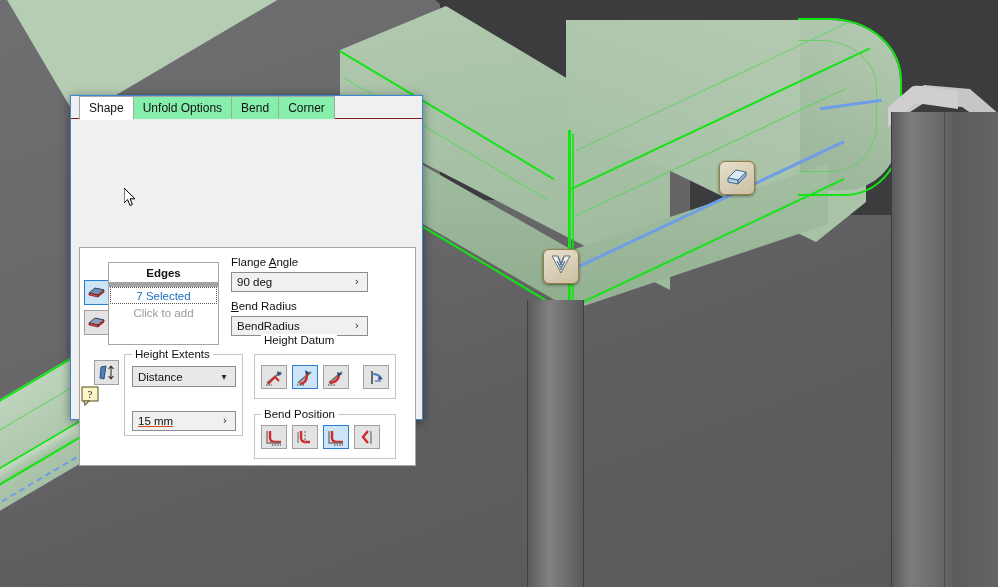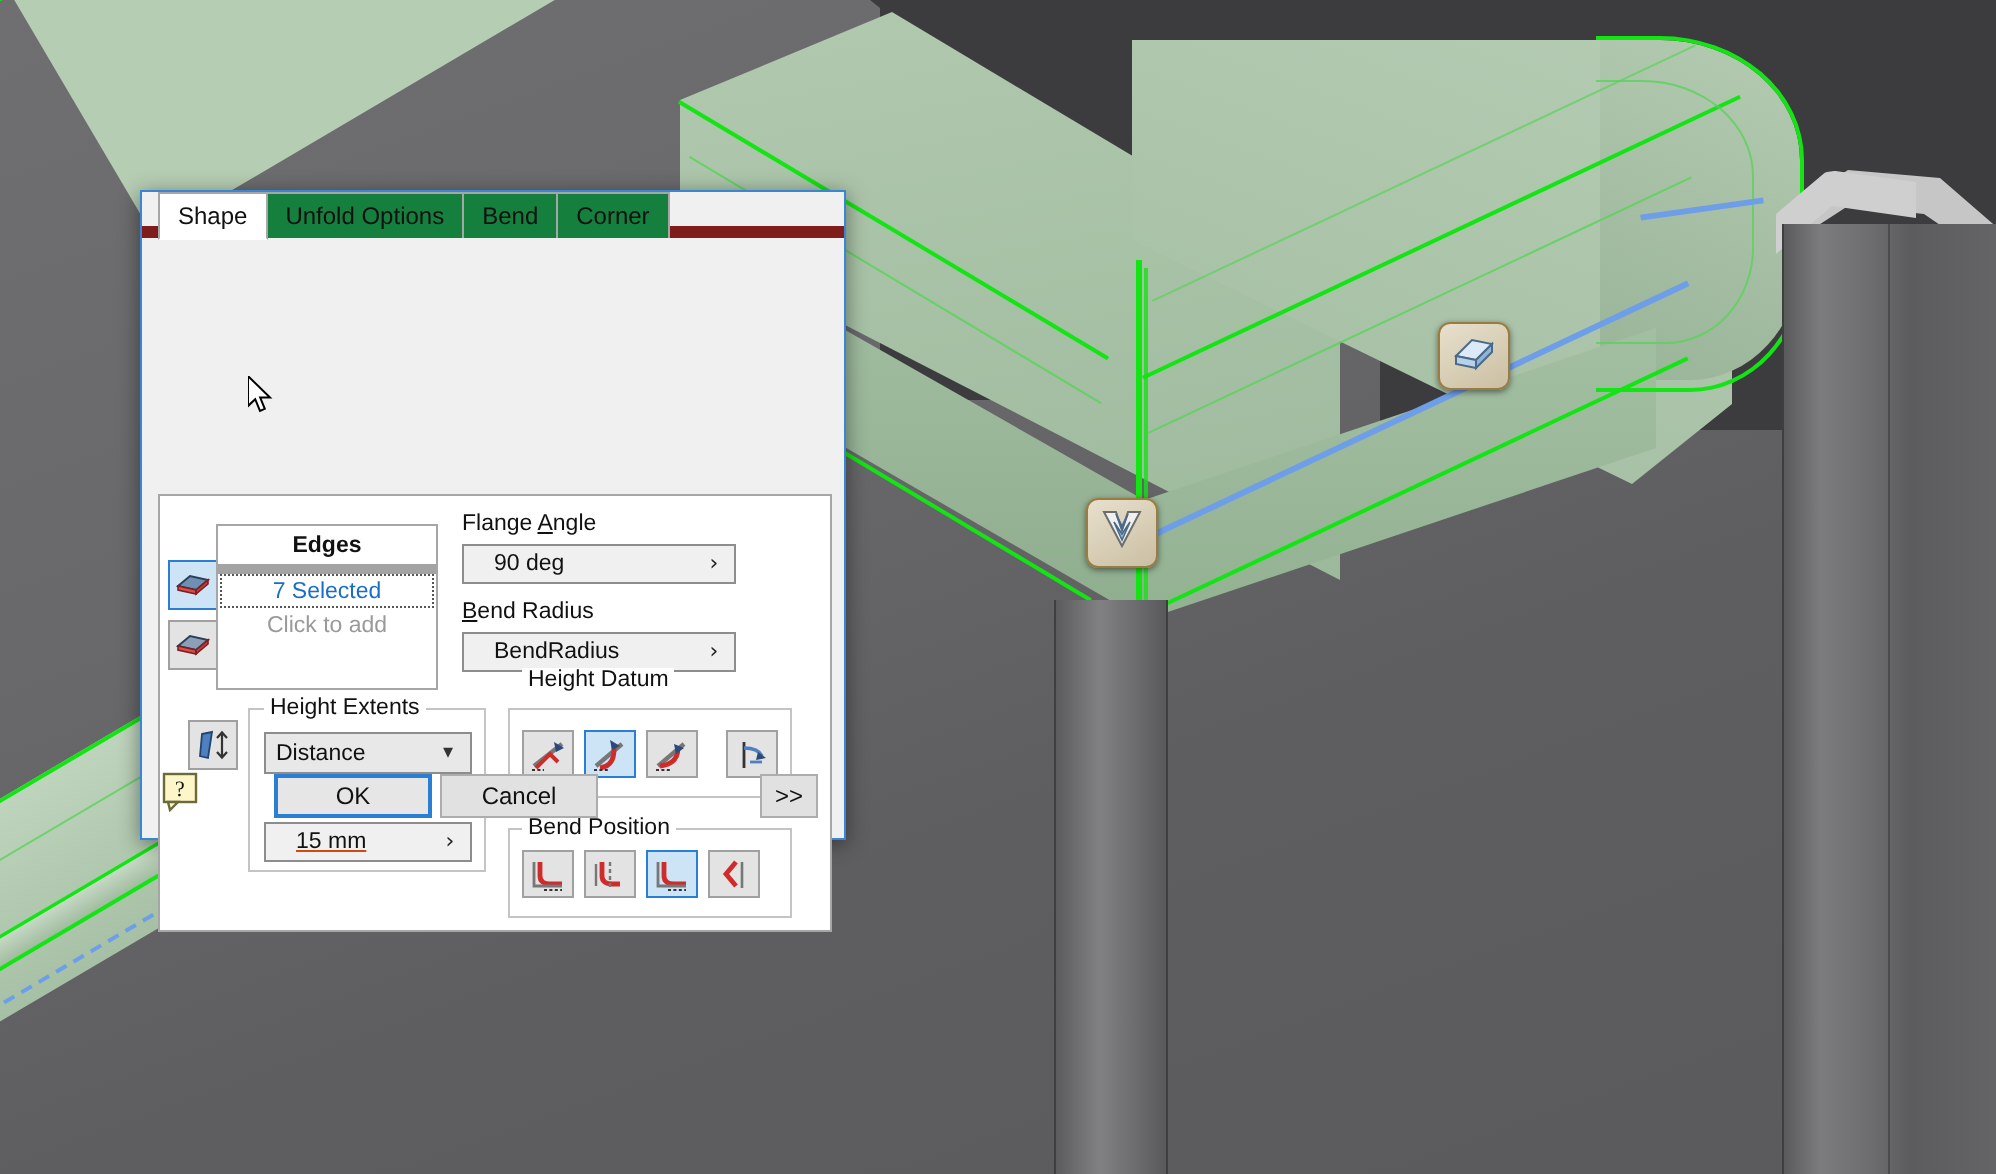--- a/index.html
+++ b/index.html
@@ -22,39 +22,39 @@
   #dialog{position:absolute;left:70px;top:95px;width:353px;height:325px;
     background:#f0f0f0;border:1px solid #3a86d6;box-sizing:border-box;
     box-shadow:0 2px 10px rgba(0,0,0,.45);}
   #titlebar{height:27px;background:#ffffff;display:flex;align-items:center;
     justify-content:space-between;padding:0 0 0 9px;}
   #title{font-size:12.5px;color:#111;white-space:nowrap;}
   #closebtn{width:42px;height:26px;display:flex;align-items:center;justify-content:center;
     font-size:15px;color:#111;cursor:pointer;font-family:"DejaVu Sans",sans-serif;}
 
   #tabstrip{display:flex;height:23px;padding-left:8px;background:#f0f0f0;
-    border-bottom:6px solid #7f1d1d;box-sizing:border-box;}
+    border-bottom:1px solid #7f1d1d;box-sizing:border-box;}
   .tab{font-size:12px;color:#111;padding:3px 9px 0 9px;line-height:17px;
-    border:1px solid #a6a6a6;border-bottom:none;background:#15803d;
+    border:1px solid #a6a6a6;border-bottom:none;background:#86efac;
     margin-right:-1px;cursor:pointer;box-sizing:border-box;height:23px;}
   .tab.active{background:#fff;border-bottom:1px solid #fff;margin-bottom:-1px;height:24px;position:relative;z-index:2;}
 
   #tabpage{position:absolute;left:8px;top:151px;width:337px;height:219px;
     background:#fff;border:1px solid #a6a6a6;box-sizing:border-box;}
 
   .grp{position:absolute;border:1px solid #c4c4c4;box-sizing:border-box;}
   .grp-lbl{position:absolute;background:#fff;font-size:11.5px;color:#111;
     padding:0 3px;transform:translateY(-50%);white-space:nowrap;}
 
   .fld-lbl{position:absolute;font-size:11.5px;color:#111;white-space:nowrap;}
   .u{text-decoration:underline;}
 
   .combo{position:absolute;height:20px;background:#f0f0f0;border:1px solid #8d8d8d;
     box-sizing:border-box;display:flex;align-items:center;cursor:pointer;}
-  .combo .val{font-size:11.5px;color:#111;padding-left:15px;flex:1;white-space:nowrap;overflow:hidden;}
+  .combo .val{font-size:11.5px;color:#111;padding-left:5px;flex:1;white-space:nowrap;overflow:hidden;}
   .combo .arw{width:20px;text-align:center;font-size:11px;color:#222;
     font-family:"DejaVu Sans",sans-serif;line-height:18px;}
   .combo.edited .val{text-decoration:underline;text-decoration-color:#d04a14;}
 
   .dd{position:absolute;height:21px;background:#e8e8e8;border:1px solid #8d8d8d;
     box-sizing:border-box;display:flex;align-items:center;cursor:pointer;}
   .dd .val{font-size:11.5px;color:#111;padding-left:5px;flex:1;}
   .dd .chev{width:22px;text-align:center;font-size:10px;color:#333;
     font-family:"DejaVu Sans",sans-serif;}
 
@@ -320,25 +320,20 @@
         </svg>
       </div>
       <div class="ibtn" style="left:274px;top:177px;width:26px;height:24px;">
         <svg width="20" height="17" viewBox="0 0 20 17">
           <path d="M11 2 L6 8 L11 14" stroke="#d02b2b" stroke-width="2.4" fill="none"></path>
           <path d="M14 2 L14 15" stroke="#777" stroke-width="1.3"></path>
         </svg>
       </div>
     </div>
 
-    <div id="btnbar">
-      <div class="pbtn def" style="left:66px;top:14px;width:79px;">OK</div>
-      <div class="pbtn" style="left:149px;top:14px;width:79px;">Cancel</div>
-      <div class="pbtn" style="left:309px;top:14px;width:29px;">&gt;&gt;</div>
-    </div>
   </div>
 
   <div id="helpbtn">
     <svg width="20" height="20" viewBox="0 0 20 20">
       <rect x="1" y="1" width="16" height="14" fill="#fdf6c8" stroke="#6b6b3a" stroke-width="1.2"></rect>
       <polygon points="3,15 8,15 4,19" fill="#fdf6c8" stroke="#6b6b3a" stroke-width="1.2"></polygon>
       <text x="9" y="12" font-size="11" font-family="Liberation Serif, serif" text-anchor="middle" fill="#111">?</text>
     </svg>
   </div>
 

